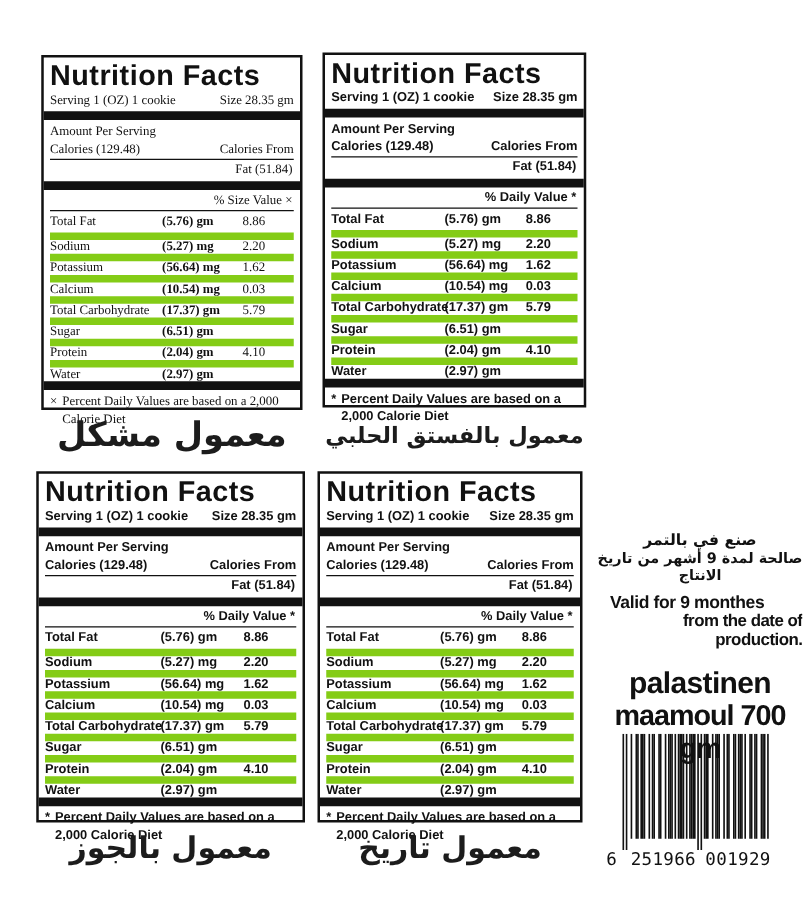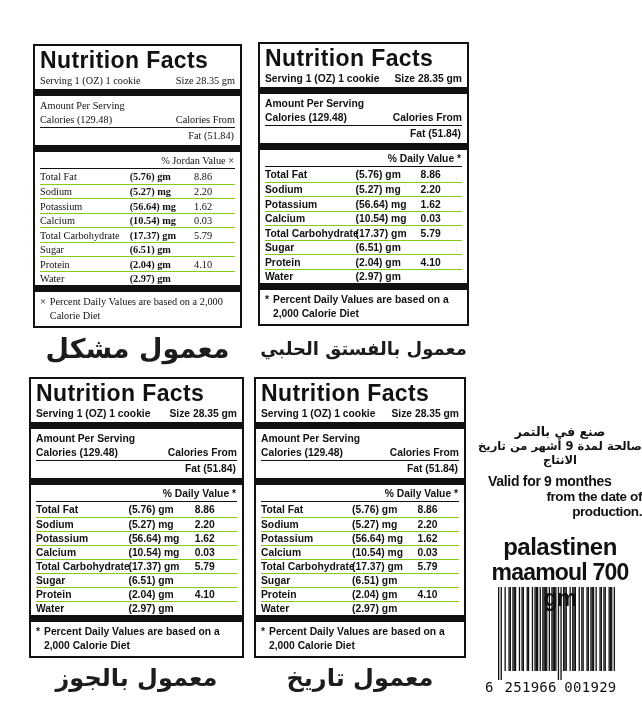--- a/index.html
+++ b/index.html
@@ -25,21 +25,21 @@
   .nf-serving{display:flex;justify-content:space-between;font-size:10.3px;padding:3px 0 3px;align-items:flex-end;}
   .bar{height:7px;background:#111;margin:0 -5px;flex:none;}
   .nf-aps{font-size:10.3px;padding-top:4px;}
   .nf-cal{display:flex;justify-content:space-between;font-size:10.3px;padding:3px 0 2px;
           border-bottom:1px solid #111;}
   .nf-fat{text-align:right;font-size:10.3px;padding:2px 1px 4px;}
   .nf-dvh{text-align:right;font-size:10.3px;padding:3px 1px 2px;border-bottom:1px solid #111;}
   .nf-rows{flex:1;display:grid;grid-auto-rows:1fr;}
   .nf-row{display:grid;grid-template-columns:46% 33% 21%;align-items:center;
           font-size:10.3px;white-space:nowrap;}
-  .nf-row + .nf-row{border-top:1px solid #84cc16;}
+  .nf-row + .nf-row{border-top:6px solid #84cc16;}
   .c3{}
   .nf-foot{font-size:10.3px;line-height:1.3;padding-top:3px;display:flex;gap:4px;}
   .nf-foot .mark{flex:none;}
 
   
   .caption{position:absolute;text-align:center;font-weight:bold;color:#1c1c1c;
            font-family:"DejaVu Sans",sans-serif;line-height:1.1;}
   .cap-tl{left:33px;top:334px;width:209px;font-size:27px;}
   .cap-tr{left:258px;top:339px;width:211px;font-size:18px;}
   .cap-bl{left:29px;top:665px;width:215px;font-size:24px;}
@@ -73,21 +73,21 @@
       <span>Size 28.35 gm</span>
     </div>
     <div class="bar"></div>
     <div class="nf-aps">Amount Per Serving</div>
     <div class="nf-cal">
       <span>Calories (129.48)</span>
       <span>Calories From</span>
     </div>
     <div class="nf-fat">Fat (51.84)</div>
     <div class="bar"></div>
-    <div class="nf-dvh">% Jordan Value ×</div>
+    <div class="nf-dvh">% Size Value ×</div>
     <div class="nf-rows">
   <div class="nf-row">
     <span class="c1">Total Fat</span>
     <span class="c2">(5.76) gm</span>
     <span class="c3">8.86</span>
   </div>
 
   <div class="nf-row">
     <span class="c1">Sodium</span>
     <span class="c2">(5.27) mg</span>

